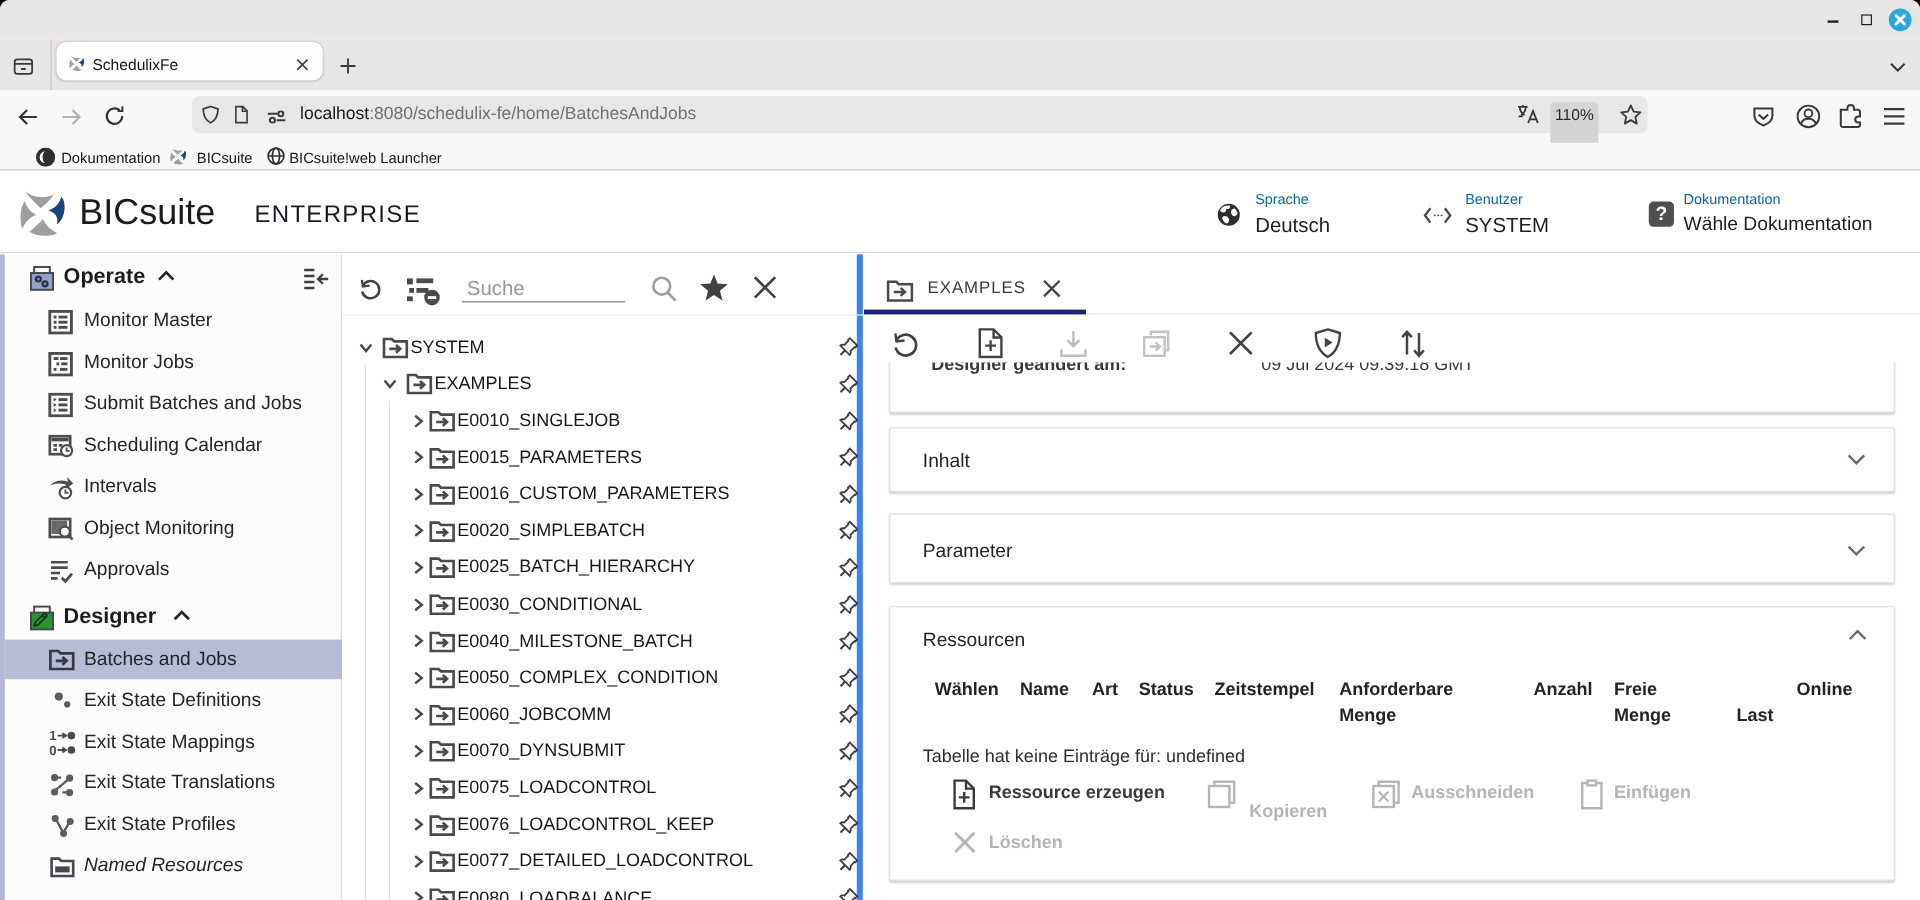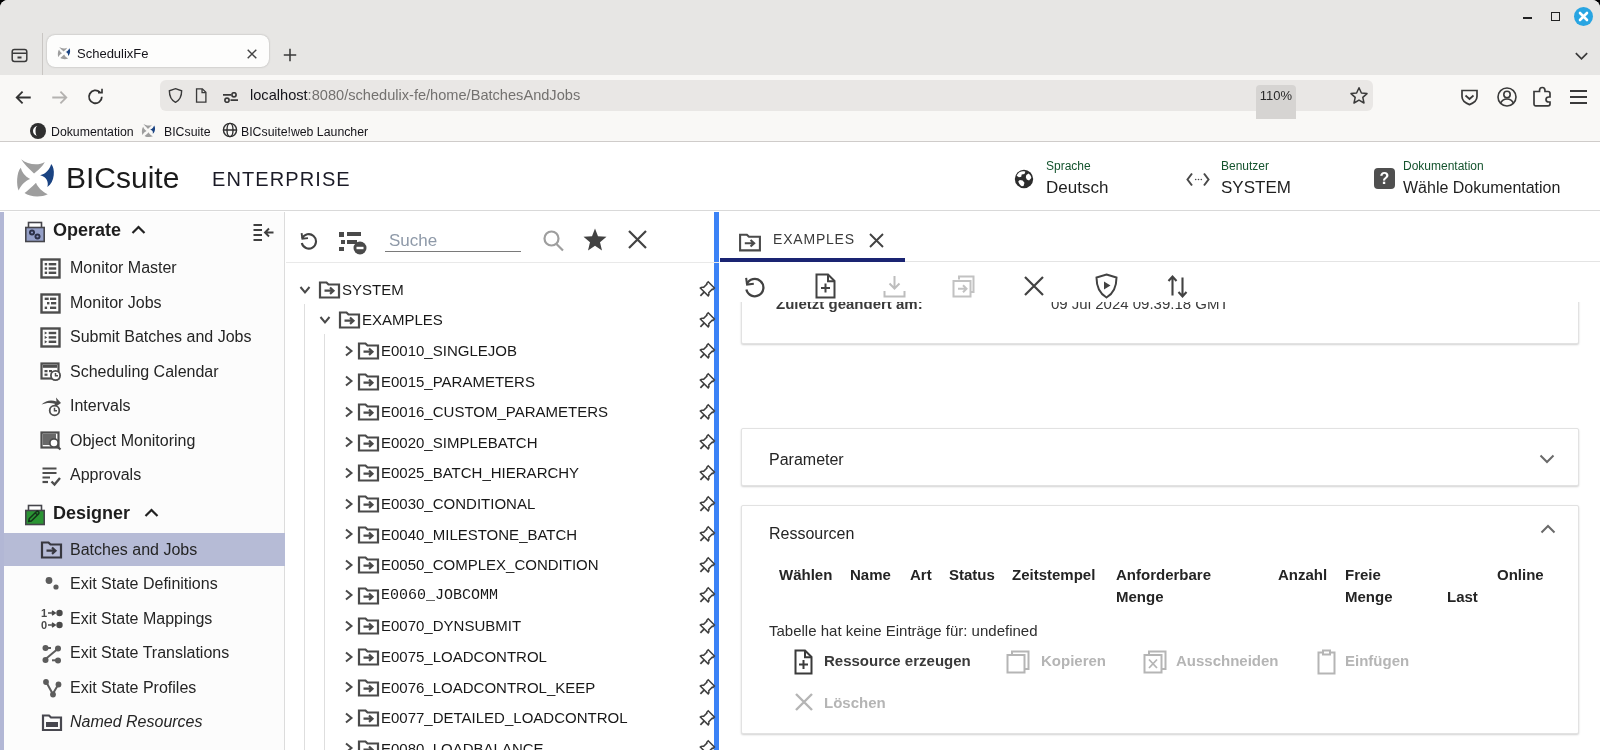--- a/index.html
+++ b/index.html
@@ -15,21 +15,21 @@
   #tabbar { left:0; top:32px; width:1600px; height:43px; background:#e7e6e4; }
   #tab { left:47px; top:3px; width:222px; height:32px; background:#fdfdfc; border-radius:8px;
          box-shadow:0 0 2px rgba(0,0,0,0.28); }
   .tabtitle { left:30px; top:11px; font-size:13px; color:#15141a; }
   #navbar { left:0; top:75px; width:1600px; height:44px; background:#f9f8f6; }
   #urlfield { left:120px; top:80px; width:1213px; height:31px; background:#e9e7e5; border-radius:6px;margin-left:40px; }
   #bookmarks { left:0; top:119px; width:1600px; height:23px; background:#f9f8f6; border-bottom:1px solid #cfccca; }
   .bmtext { top:6px; font-size:12.3px; color:#15141a; }
   
   #appheader { left:0; top:143px; width:1600px; height:68px; background:#fff; border-bottom:1px solid #d9d9d9; }
-  .hlabel { font-size:12px; color:#14532d; }
+  .hlabel { font-size:12px; color:#0369a1; }
   .hvalue { font-size:17px; color:#1f1f1f; }
   
   #sidebar { left:0; top:212px; width:285px; height:538px; background:#fcfcfc; border-right:1px solid #dcdcdc; }
   #accent { left:0; top:0; width:4px; height:538px; background:#b2b7d5; }
   .navhead { left:53px; font-size:18px; font-weight:bold; color:#1d1d1d; }
   .navitem { left:70px; font-size:16px; color:#252525; }
   #selrow { left:4px; top:321px; width:281px; height:33px; background:#b6bbd6; }
   #treepanel { left:286px; top:212px; width:433px; height:538px; background:#fff; border-right:5px solid #3b82f6; }
   .treelabel { font-size:15px; color:#181818; white-space:nowrap; }
   #rightpanel { left:720px; top:212px; width:880px; height:538px; background:#fff; }
@@ -102,21 +102,21 @@
       <path d="M0 2.8 H8"></path>
         <circle cx="11" cy="2.8" r="2.1"></circle>
       <circle cx="4" cy="8.2" r="2.1"></circle>
         <path d="M7.5 8.2 H15"></path>
     </svg>
     <div class="abs" style="left:90px; top:7px; font-size:14.6px; color:#15141a;">localhost<span style="color:#73716f;">:8080/schedulix-fe/home/BatchesAndJobs</span></div>
     <svg class="abs" style="left:1103px; top:6px;" width="20" height="19" viewBox="0 0 20 19" fill="none" stroke="#3a3a3a" stroke-width="1.5">
       <path d="M2 3 H10 M6 3 V1.5 M3.5 3 C3.5 6 5 8.5 7.5 10 M8.5 3 C8.5 6 7 8.5 4.5 10 M2.5 11 L6 11"></path>
       <path d="M10.5 16.5 L14.5 6.5 L18.5 16.5 M11.8 13.5 H17.2" stroke-width="1.6"></path>
     </svg>
-    <div class="abs" style="left:1096px; top:5px; width:40px; height:38px; background:#d6d4d2; border-radius:4px; text-align:center; font-size:13px; color:#2a2a2a; line-height:22px;">110%</div>
+    <div class="abs" style="left:1132px; top:5px; width:40px; height:38px; background:#d6d4d2; border-radius:4px; text-align:center; font-size:13px; color:#2a2a2a; line-height:22px;">110%</div>
     <svg class="abs" style="left:1189px; top:6px;" width="20" height="20" viewBox="0 0 20 20" fill="none" stroke="#3a3a3a" stroke-width="1.5">
       <path d="M10 1.8 L12.4 7 L18 7.6 L13.8 11.4 L15 17 L10 14.1 L5 17 L6.2 11.4 L2 7.6 L7.6 7 Z" stroke-linejoin="round"></path>
     </svg>
   </div>
   <svg class="abs" style="left:1459px; top:87px;" width="21" height="21" viewBox="0 0 21 21" fill="none" stroke="#3a3a3a" stroke-width="1.7">
     <path d="M2.5 3 H18.5 V10 C18.5 14 15 16.5 10.5 18 C6 16.5 2.5 14 2.5 10 Z" opacity="0"></path>
     <path d="M3 3.5 H18 V9.5 C18 13.5 14.8 16 10.5 17.6 C6.2 16 3 13.5 3 9.5 Z"></path>
     <path d="M6.5 8.5 L10.5 12 L14.5 8.5"></path>
   </svg>
   <svg class="abs" style="left:1496px; top:86px;" width="22" height="22" viewBox="0 0 22 22" fill="none" stroke="#3a3a3a" stroke-width="1.6">
@@ -462,21 +462,21 @@
         <path d="M9.2 1.8 L15.4 8 L13.9 9.5 L13.2 9.2 L9.8 12.6 C10.2 14 9.9 15.2 9.2 15.9 L1.3 8 C2 7.3 3.2 7 4.6 7.4 L8 4 L7.7 3.3 Z"></path>
         <path d="M5.3 11.9 L1.4 15.8" stroke-width="1.7"></path>
       </svg>
     <svg class="abs" style="left:57px; top:377.3px;" width="11" height="12" viewBox="0 0 11 12" fill="none">
         <path d="M3 1.5 L8.5 6 L3 10.5" stroke="#4a4a4a" stroke-width="2"></path>
       </svg>
     <svg class="abs" style="left:71px; top:371.8px;" width="23" height="23" viewBox="0 0 23 23" fill="none" stroke="#4a4a4a">
         <path d="M2 19.5 V4.5 H8.5 L10.5 6.5 H21 V19.5 Z" stroke-width="2.2"></path>
         <path d="M6.5 12.7 H14.5 M12 9.5 L15.5 12.7 L12 15.9" stroke-width="2.2"></path>
       </svg>
-    <div class="abs treelabel" style="left:95px; top:374.8px;font-family:Liberation Mono, monospace;">E0060_JOBCOMM</div>
+    <div class="abs treelabel" style="left:95px; top:374.8px;">E0060_JOBCOMM</div>
     <svg class="abs" style="left:413px; top:374.3px;" width="17" height="18" viewBox="0 0 17 18" fill="none" stroke="#3f3f3f" stroke-width="1.5">
         <path d="M9.2 1.8 L15.4 8 L13.9 9.5 L13.2 9.2 L9.8 12.6 C10.2 14 9.9 15.2 9.2 15.9 L1.3 8 C2 7.3 3.2 7 4.6 7.4 L8 4 L7.7 3.3 Z"></path>
         <path d="M5.3 11.9 L1.4 15.8" stroke-width="1.7"></path>
       </svg>
     <svg class="abs" style="left:57px; top:407.9px;" width="11" height="12" viewBox="0 0 11 12" fill="none">
         <path d="M3 1.5 L8.5 6 L3 10.5" stroke="#4a4a4a" stroke-width="2"></path>
       </svg>
     <svg class="abs" style="left:71px; top:402.4px;" width="23" height="23" viewBox="0 0 23 23" fill="none" stroke="#4a4a4a">
         <path d="M2 19.5 V4.5 H8.5 L10.5 6.5 H21 V19.5 Z" stroke-width="2.2"></path>
         <path d="M6.5 12.7 H14.5 M12 9.5 L15.5 12.7 L12 15.9" stroke-width="2.2"></path>
@@ -571,22 +571,28 @@
     <svg class="abs" style="left:374px; top:61px;" width="25" height="26" viewBox="0 0 25 26" fill="none" stroke="#424242">
         <path d="M12.5 1.5 L22.5 4.5 C22.5 13 19.5 20.5 12.5 24.5 C5.5 20.5 2.5 13 2.5 4.5 Z" stroke-width="2"></path>
         <path d="M10 8.5 L16.5 12.5 L10 16.5 Z" fill="#424242" stroke="none"></path>
       </svg>
     <svg class="abs" style="left:446px; top:62px;" width="23" height="25" viewBox="0 0 23 25" fill="none" stroke="#424242" stroke-width="2.1">
         <path d="M6.5 21.5 V3 M2.5 7 L6.5 2.5 L10.5 7"></path>
         <path d="M16.5 3.5 V22 M12.5 18 L16.5 22.5 L20.5 18"></path>
       </svg>
     <div class="abs" id="rpclip" style="left:0; top:90px; width:880px; height:448px; overflow:hidden;">
       <div class="card" style="top:-63px; height:105px;">
-        <div class="abs bold" style="left:34px; top:55px; font-size:15px; color:#3a3a3a;">Zuletzt geändert am:</div>
+        <div class="abs bold" style="left:34px; top:55px; font-size:15px; color:#3a3a3a;">Designer geändert am:</div>
         <div class="abs" style="left:309px; top:55px; font-size:15px; color:#3a3a3a;">09 Jul 2024 09.39.18 GMT</div>
+      </div>
+      <div class="card" style="top:54px; height:54px;">
+        <div class="abs cardtitle" style="top:19px;">Inhalt</div>
+        <svg class="abs" style="left:797px; top:21px;" width="16" height="10" viewBox="0 0 16 10" fill="none">
+            <path d="M1.5 1.5 L8 8 L14.5 1.5" stroke="#6a6a6a" stroke-width="2"></path>
+          </svg>
       </div>
       <div class="card" style="top:126px; height:58px;">
         <div class="abs cardtitle" style="top:22px;">Parameter</div>
         <svg class="abs" style="left:797px; top:25px;" width="16" height="10" viewBox="0 0 16 10" fill="none">
             <path d="M1.5 1.5 L8 8 L14.5 1.5" stroke="#6a6a6a" stroke-width="2"></path>
           </svg>
       </div>
       <div class="card" style="top:203px; height:229px;">
         <div class="abs cardtitle" style="top:19px;">Ressourcen</div>
         <svg class="abs" style="left:798px; top:18px;" width="16" height="10" viewBox="0 0 16 10" fill="none">
@@ -606,21 +612,21 @@
         <svg class="abs" style="left:51px; top:143px;" width="21" height="26" viewBox="0 0 21 26" fill="none" stroke="#3a3a3a" stroke-width="2">
             <path d="M2.5 1.5 H12 L18.5 8 V24.5 H2.5 Z"></path>
             <path d="M12 1.8 V8.2 H18.3"></path>
             <path d="M10.5 11 V20 M6 15.5 H15"></path>
           </svg>
         <div class="abs bold btxt" style="left:82px; color:#3a3a3a;">Ressource erzeugen</div>
         <svg class="abs" style="left:264px; top:144px;" width="24" height="24" viewBox="0 0 24 24" fill="none" stroke="#b5b5b5" stroke-width="2">
             <path d="M6 5 V1.5 H22.5 V19 H19"></path>
             <rect x="1.5" y="5" width="17" height="17.5"></rect>
           </svg>
-        <div class="abs bold btxt" style="left:299px; color:#b5b5b5;">Kopieren</div>
+        <div class="abs bold btxt" style="left:299px; color:#b5b5b5;margin-top:16px;">Kopieren</div>
         <svg class="abs" style="left:401px; top:144px;" width="24" height="24" viewBox="0 0 24 24" fill="none" stroke="#b5b5b5" stroke-width="2">
             <path d="M6 5 V1.5 H22.5 V19 H19"></path>
             <rect x="1.5" y="5" width="17" height="17.5"></rect>
             <path d="M6 9.5 L14 18 M14 9.5 L6 18" stroke-width="1.8"></path>
           </svg>
         <div class="abs bold btxt" style="left:434px; color:#b5b5b5;">Ausschneiden</div>
         <svg class="abs" style="left:574px; top:143px;" width="21" height="26" viewBox="0 0 21 26" fill="none" stroke="#b5b5b5" stroke-width="2">
             <path d="M7 3.5 H2.5 V24.5 H18.5 V3.5 H14"></path>
             <rect x="7" y="1.5" width="7" height="4"></rect>
           </svg>

